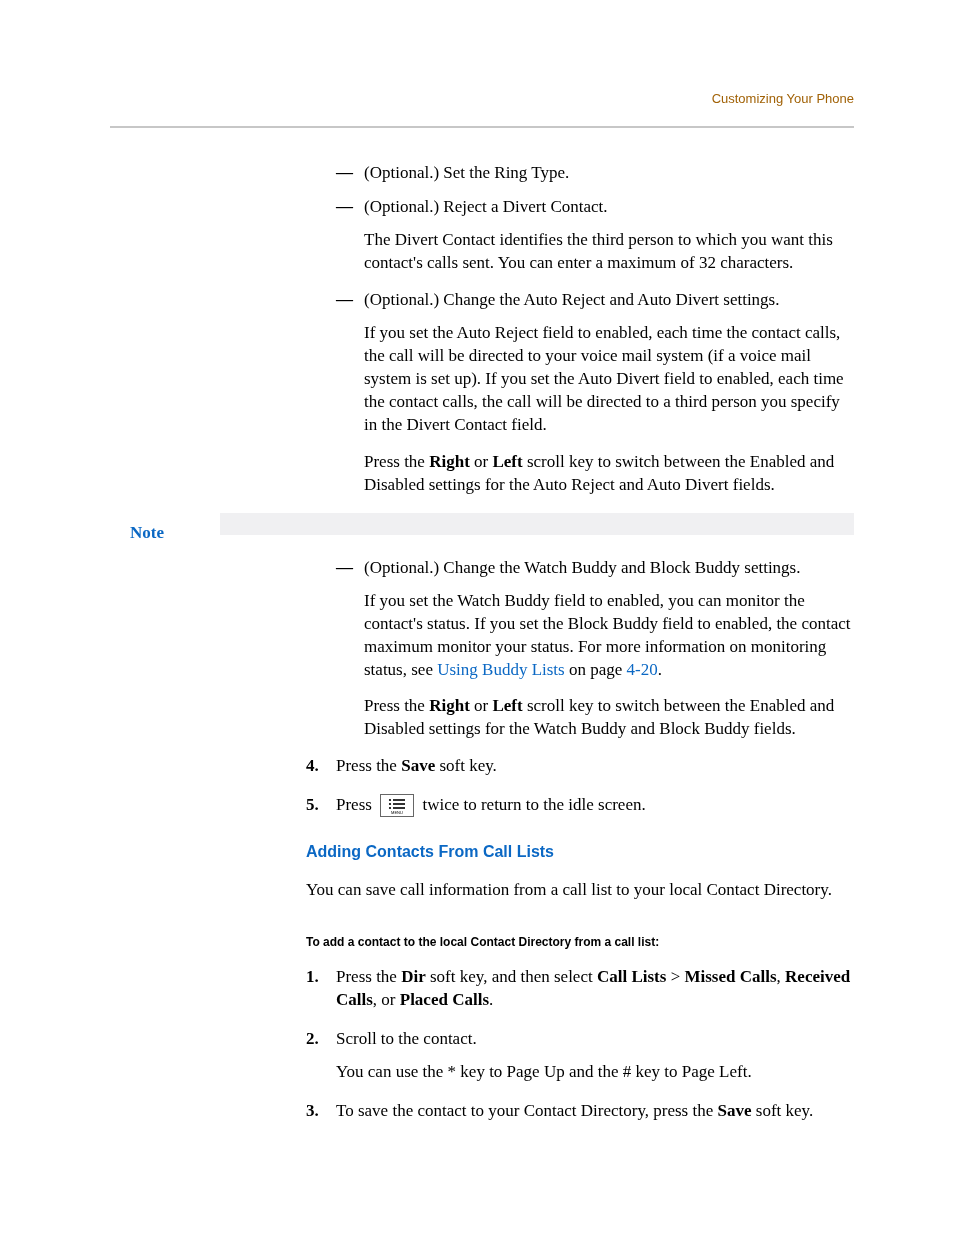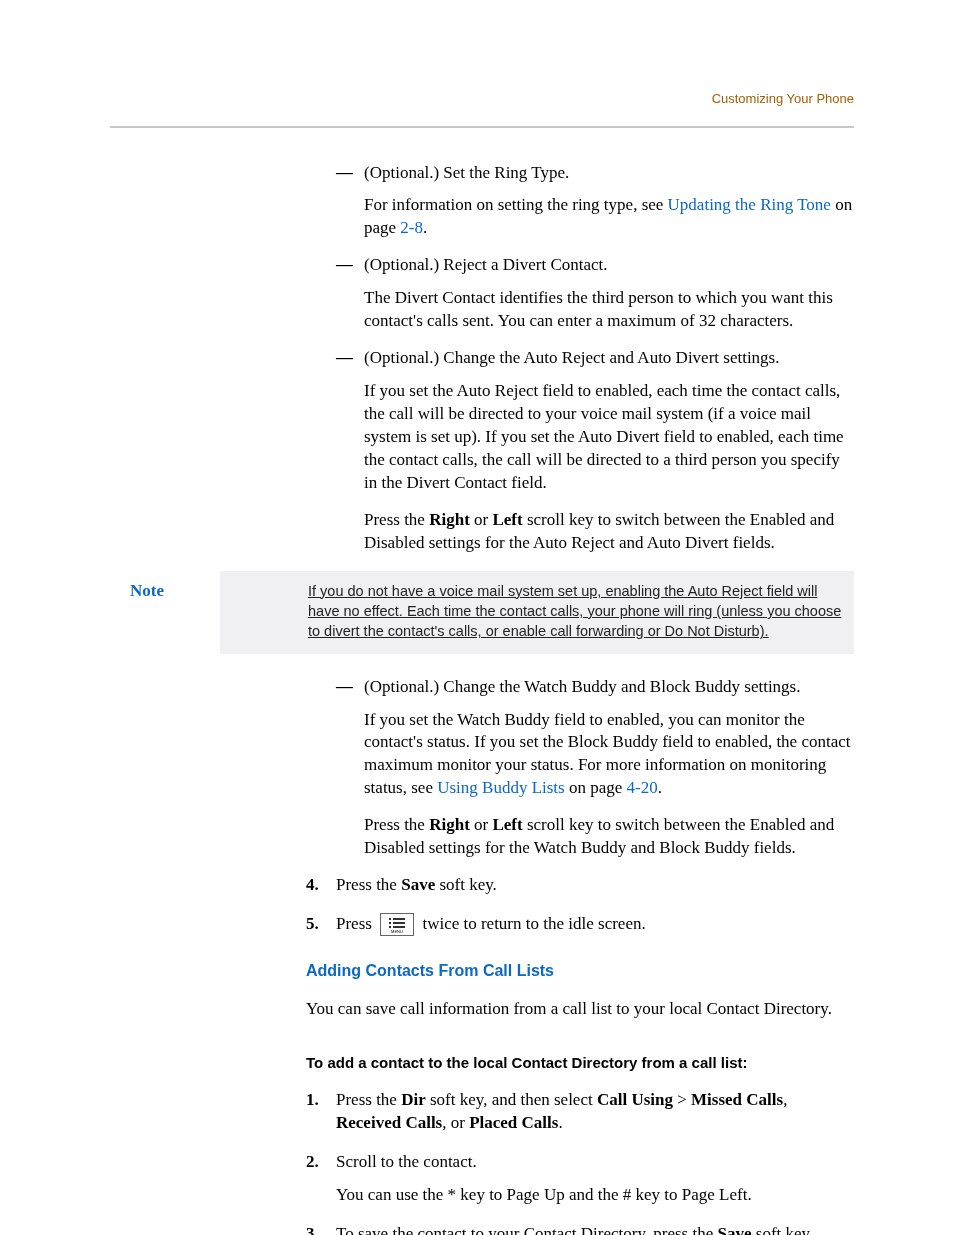--- a/index.html
+++ b/index.html
@@ -102,21 +102,21 @@
     color: #0b68c4;
     margin-top: 24px;
     margin-bottom: 16px;
   }
   .para {
     margin-bottom: 32px;
   }
   .instr-heading {
     font-family: Verdana, Arial, sans-serif;
     font-weight: bold;
-    font-size: 15px;
+    font-size: 12px;
     color: #000;
     margin-top: 28px;
     margin-bottom: 16px;
   }
 
   .menu-key {
     display: inline-block;
     vertical-align: middle;
     border: 1px solid #666;
     padding: 3px 6px 2px 6px;
@@ -131,43 +131,39 @@
 <div class="page">
 
   <div class="header-title">Customizing Your Phone</div>
   <div class="rule"></div>
 
   <div class="content">
 
     <div class="sub-block">
       <span class="dash">—</span>
       <div>(Optional.) Set the Ring Type.</div>
-      <div class="sub-body">
-        <span>For information on setting the ring type, see </span><a class="link">Updating the Ring Tone</a><span> on page </span><a class="link">2-8</a><span>.</span>
-      </div>
     </div>
 
     <div class="sub-block">
       <span class="dash">—</span>
       <div>(Optional.) Reject a Divert Contact.</div>
       <div class="sub-body">The Divert Contact identifies the third person to which you want this contact's calls sent. You can enter a maximum of 32 characters.</div>
     </div>
 
     <div class="sub-block">
       <span class="dash">—</span>
       <div>(Optional.) Change the Auto Reject and Auto Divert settings.</div>
       <div class="sub-body">If you set the Auto Reject field to enabled, each time the contact calls, the call will be directed to your voice mail system (if a voice mail system is set up). If you set the Auto Divert field to enabled, each time the contact calls, the call will be directed to a third person you specify in the Divert Contact field.</div>
       <div class="sub-body">
         <span>Press the </span><span class="bold">Right</span><span> or </span><span class="bold">Left</span><span> scroll key to switch between the Enabled and Disabled settings for the Auto Reject and Auto Divert fields.</span>
       </div>
     </div>
 
     <div class="note-box">
       <div class="note-label">Note</div>
-      <div>If you do not have a voice mail system set up, enabling the Auto Reject field will have no effect. Each time the contact calls, your phone will ring (unless you choose to divert the contact's calls, or enable call forwarding or Do Not Disturb).</div>
     </div>
 
     <div class="sub-block">
       <span class="dash">—</span>
       <div>(Optional.) Change the Watch Buddy and Block Buddy settings.</div>
       <div class="sub-body">
         <span>If you set the Watch Buddy field to enabled, you can monitor the contact's status. If you set the Block Buddy field to enabled, the contact maximum monitor your status. For more information on monitoring status, see </span><a class="link">Using Buddy Lists</a><span> on page </span><a class="link">4-20</a><span>.</span>
       </div>
       <div class="sub-body">
         <span>Press the </span><span class="bold">Right</span><span> or </span><span class="bold">Left</span><span> scroll key to switch between the Enabled and Disabled settings for the Watch Buddy and Block Buddy fields.</span>
@@ -197,21 +193,21 @@
     </div>
 
     <div class="section-heading">Adding Contacts From Call Lists</div>
 
     <div class="para">You can save call information from a call list to your local Contact Directory.</div>
 
     <div class="instr-heading">To add a contact to the local Contact Directory from a call list:</div>
 
     <div class="num-block">
       <span class="num">1.</span>
-      <span>Press the </span><span class="bold">Dir</span><span> soft key, and then select </span><span class="bold">Call Using</span><span> &gt; </span><span class="bold">Missed Calls</span><span>, </span><span class="bold">Received Calls</span><span>, or </span><span class="bold">Placed Calls</span><span>.</span>
+      <span>Press the </span><span class="bold">Dir</span><span> soft key, and then select </span><span class="bold">Call Lists</span><span> &gt; </span><span class="bold">Missed Calls</span><span>, </span><span class="bold">Received Calls</span><span>, or </span><span class="bold">Placed Calls</span><span>.</span>
     </div>
 
     <div class="num-block">
       <span class="num">2.</span>
       <span>Scroll to the contact.</span>
       <div class="num-body">You can use the * key to Page Up and the # key to Page Left.</div>
     </div>
 
     <div class="num-block">
       <span class="num">3.</span>

